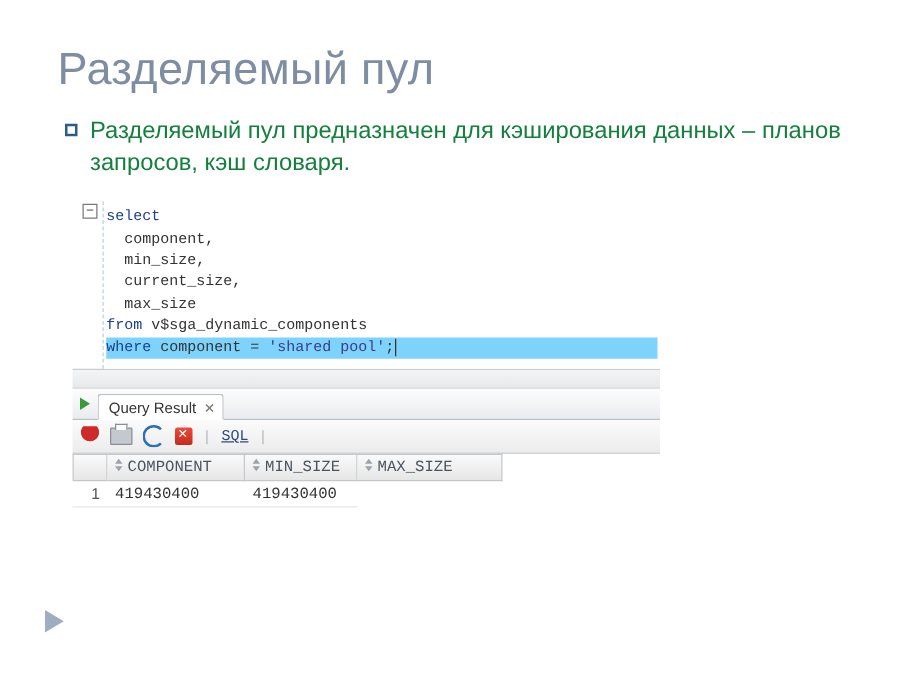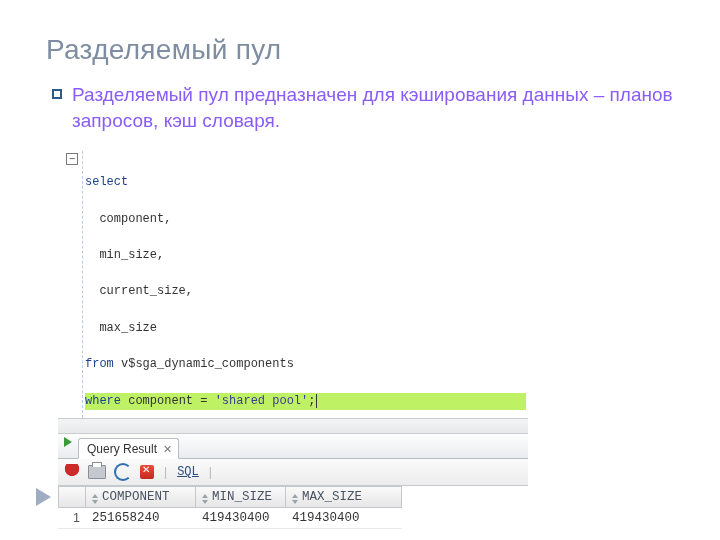--- a/index.html
+++ b/index.html
@@ -8,63 +8,63 @@
     width: 720px;
     height: 540px;
     background: #fff;
     font-family: Arial, sans-serif;
     color: #333;
     overflow: hidden;
   }
   .slide { padding: 34px 46px; position: relative; box-sizing: border-box; height: 100%; }
   .title {
     color: #7e8da1;
-    font-size: 28px;
+    font-size: 36px;
     font-weight: 400;
     margin: 0 0 16px 0;
     letter-spacing: 0.3px;
   }
   .bullet-row { display: flex; align-items: flex-start; gap: 10px; margin-left: 6px; }
   .bullet-box {
     width: 10px; height: 10px;
     border: 2px solid #2d5a8a;
     margin-top: 7px;
     flex: 0 0 10px;
     box-sizing: border-box;
   }
   .body-text {
     font-size: 19px;
     line-height: 1.35;
-    color: #8b5cf6;
+    color: #15803d;
   }
 
   .shot {
     margin-top: 18px;
     margin-left: 12px;
     width: 470px;
     border: none;
     font-size: 12px;
   }
   .editor {
     background: #fff;
     border-left: 1px dashed #b8cfe3;
     padding: 4px 2px 8px 2px;
     font-family: "Courier New", monospace;
     color: #333;
     position: relative;
     margin-left: 24px;
   }
-  .editor .sql-line { white-space: pre; line-height: 1.45; margin-top: 19px; }
+  .editor .sql-line { white-space: pre; line-height: 1.45; }
   .kw { color: #1a3f8e; }
   .str { color: #3a3a8f; }
   .sql-caret {
     border-right: 1.2px solid #333;
     padding-right: 1px;
   }
-  .cur-line { background: #bef264; display: inline-block; min-width: 100%; }
+  .cur-line { background: #7dd3fc; display: inline-block; min-width: 100%; }
   .fold-icon {
     position: absolute;
     left: -17px;
     top: 2px;
     width: 10px; height: 10px;
     border: 1px solid #7a7a7a;
     text-align: center;
     font-size: 10px;
     line-height: 9px;
     font-family: monospace;
@@ -73,21 +73,21 @@
   }
 
   .gap {
     height: 14px;
     background: linear-gradient(#f2f4f6,#e7e9eb);
     border-top: 1px solid #c8ccd0;
     border-bottom: 1px solid #c8ccd0;
   }
   .tabbar {
     display: flex;
-    align-items: flex-start;
+    align-items: center;
     background: linear-gradient(#fdfdfd,#e9ecef);
     border-bottom: 1px solid #b9bec4;
     padding: 3px 6px 0 6px;
     gap: 6px;
     font-size: 12px;
   }
   .run-icon {
     width: 0; height: 0;
     border-top: 5px solid transparent;
     border-bottom: 5px solid transparent;
@@ -153,21 +153,21 @@
   .grid .hrow, .grid .drow {
     display: grid;
     grid-template-columns: 28px 110px 90px 116px 90px;
     align-items: stretch;
   }
   .grid .hcell {
     background: linear-gradient(#fafafa,#e6e6e6);
     border: 1px solid #c4c7cb;
     border-left: none;
     padding: 3px 4px 3px 6px;
-    display: flex; align-items: flex-end; gap: 4px;
+    display: flex; align-items: flex-start; gap: 4px;
     color: #495362;
   }
   .grid .hcell:first-child { border-left: 1px solid #c4c7cb; }
   .sort-icon {
     width: 6px; height: 10px;
     position: relative; flex: 0 0 6px;
   }
   .sort-icon::before {
     content:""; position:absolute; top:0; left:0;
     border-left:3px solid transparent; border-right:3px solid transparent; border-bottom:4px solid #9aa3ad;
@@ -244,21 +244,20 @@
             <span>MIN_SIZE</span>
           </div>
           <div class="hcell">
             <span class="sort-icon"></span>
             <span>MAX_SIZE</span>
           </div>
         </div>
       <div id="grid-body">
           <div class="drow">
             <div class="dcell dnum">1</div>
-            <div class="dcell">251658240</div>
             <div class="dcell">419430400</div>
             <div class="dcell">419430400</div>
           </div>
         </div>
     </div>
 
   </div>
 
   <div class="slide-arrow"></div>
 </div>

